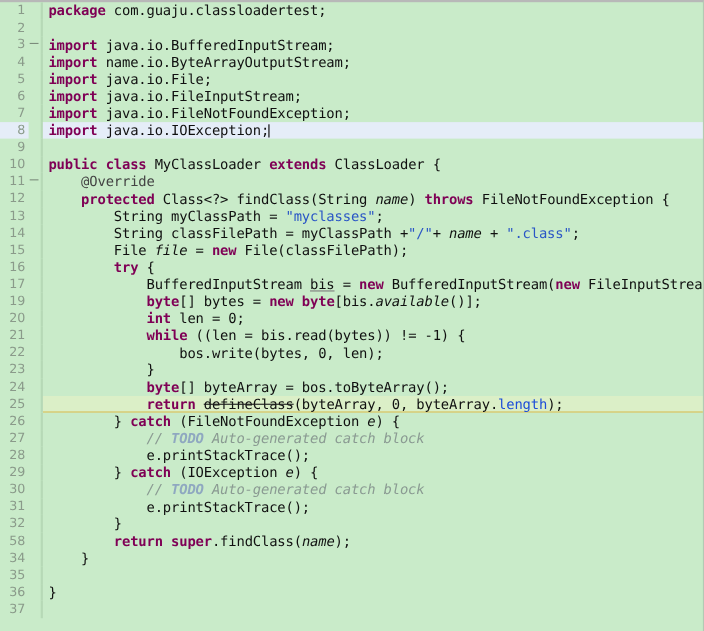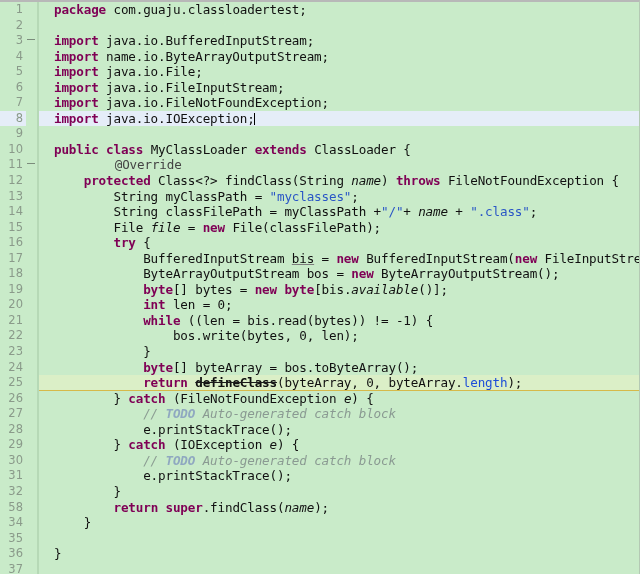--- a/index.html
+++ b/index.html
@@ -59,37 +59,37 @@
     height: 0;
     border-top: 1.5px solid #7c8c7c;
   }
   .sep {
     flex: 0 0 2px;
     width: 2px;
     background: #b6d9b6;
   }
   .code {
     flex: 1 1 auto;
-    padding-left: 15px;
+    padding-left: 5px;
     font-size: 12.6px;
     color: #101010;
     letter-spacing: -0.15px;
   }
 
   
   .kw   { color: #7f0055; font-weight: bold; }
   .str  { color: #2a56c6; }
   .cmt  { color: #8a9a92; font-style: italic; }
   .todo { color: #8fa8c0; font-style: italic; font-weight: bold; }
-  .anno { color: #444444; margin-left: 31px; }
+  .anno { color: #444444; }
   .num  { color: #121212; }
   .fld  { color: #1d4ed8; }
   .ital { font-style: italic; }
   .und  { text-decoration: underline; text-decoration-color: #7d7d7d; }
-  .dep  { text-decoration: line-through; text-decoration-color: #1b1b1b; font-weight: bold; }
+  .dep  { text-decoration: line-through; text-decoration-color: #1b1b1b; }
 
   
   .warnline .code {
     box-shadow: inset 0 -1px 0 0 #d6b94a;
     background: rgba(255, 246, 196, 0.34);
   }
 
   
   .caret {
     display: inline-block;
@@ -115,21 +115,20 @@
       <div class="line current"><div class="gutter gutter-fill">8</div><div class="foldcol"></div><div class="sep"></div><div class="code"><span class="kw">import</span><span> java.io.IOException;</span><span class="caret"></span></div></div>
       <div class="line"><div class="gutter gutter-fill">9</div><div class="foldcol"></div><div class="sep"></div><div class="code"></div></div>
       <div class="line"><div class="gutter gutter-fill">10</div><div class="foldcol"></div><div class="sep"></div><div class="code"><span class="kw">public</span><span> </span><span class="kw">class</span><span> MyClassLoader </span><span class="kw">extends</span><span> ClassLoader {</span></div></div>
       <div class="line"><div class="gutter gutter-fill">11</div><div class="foldcol"><span class="minus"></span></div><div class="sep"></div><div class="code"><span>    </span><span class="anno">@Override</span></div></div>
       <div class="line"><div class="gutter gutter-fill">12</div><div class="foldcol"></div><div class="sep"></div><div class="code"><span>    </span><span class="kw">protected</span><span> Class&lt;?&gt; findClass(String </span><span class="ital">name</span><span>) </span><span class="kw">throws</span><span> FileNotFoundException {</span></div></div>
       <div class="line"><div class="gutter gutter-fill">13</div><div class="foldcol"></div><div class="sep"></div><div class="code"><span>        String myClassPath = </span><span class="str">"myclasses"</span><span>;</span></div></div>
       <div class="line"><div class="gutter gutter-fill">14</div><div class="foldcol"></div><div class="sep"></div><div class="code"><span>        String classFilePath = myClassPath +</span><span class="str">"/"</span><span>+ </span><span class="ital">name</span><span> + </span><span class="str">".class"</span><span>;</span></div></div>
       <div class="line"><div class="gutter gutter-fill">15</div><div class="foldcol"></div><div class="sep"></div><div class="code"><span>        File </span><span class="ital">file</span><span> = </span><span class="kw">new</span><span> File(classFilePath);</span></div></div>
       <div class="line"><div class="gutter gutter-fill">16</div><div class="foldcol"></div><div class="sep"></div><div class="code"><span>        </span><span class="kw">try</span><span> {</span></div></div>
       <div class="line"><div class="gutter gutter-fill">17</div><div class="foldcol"></div><div class="sep"></div><div class="code"><span>            BufferedInputStream </span><span class="und">bis</span><span> = </span><span class="kw">new</span><span> BufferedInputStream(</span><span class="kw">new</span><span> FileInputStream(</span></div></div>
-      <div class="line"><div class="gutter gutter-fill">18</div><div class="foldcol"></div><div class="sep"></div><div class="code"><span>            ByteArrayOutputStream bos = </span><span class="kw">new</span><span> ByteArrayOutputStream();</span></div></div>
       <div class="line"><div class="gutter gutter-fill">19</div><div class="foldcol"></div><div class="sep"></div><div class="code"><span>            </span><span class="kw">byte</span><span>[] bytes = </span><span class="kw">new</span><span> </span><span class="kw">byte</span><span>[bis.</span><span class="ital">available</span><span>()];</span></div></div>
       <div class="line"><div class="gutter gutter-fill">20</div><div class="foldcol"></div><div class="sep"></div><div class="code"><span>            </span><span class="kw">int</span><span> len = </span><span class="num">0</span><span>;</span></div></div>
       <div class="line"><div class="gutter gutter-fill">21</div><div class="foldcol"></div><div class="sep"></div><div class="code"><span>            </span><span class="kw">while</span><span> ((len = bis.read(bytes)) != -</span><span class="num">1</span><span>) {</span></div></div>
       <div class="line"><div class="gutter gutter-fill">22</div><div class="foldcol"></div><div class="sep"></div><div class="code"><span>                bos.write(bytes, </span><span class="num">0</span><span>, len);</span></div></div>
       <div class="line"><div class="gutter gutter-fill">23</div><div class="foldcol"></div><div class="sep"></div><div class="code"><span>            }</span></div></div>
       <div class="line"><div class="gutter gutter-fill">24</div><div class="foldcol"></div><div class="sep"></div><div class="code"><span>            </span><span class="kw">byte</span><span>[] byteArray = bos.toByteArray();</span></div></div>
       <div class="line warnline"><div class="gutter gutter-fill">25</div><div class="foldcol"></div><div class="sep"></div><div class="code"><span>            </span><span class="kw">return</span><span> </span><span class="dep">defineClass</span><span>(byteArray, </span><span class="num">0</span><span>, byteArray.</span><span class="fld">length</span><span>);</span></div></div>
       <div class="line"><div class="gutter gutter-fill">26</div><div class="foldcol"></div><div class="sep"></div><div class="code"><span>        } </span><span class="kw">catch</span><span> (FileNotFoundException </span><span class="ital">e</span><span>) {</span></div></div>
       <div class="line"><div class="gutter gutter-fill">27</div><div class="foldcol"></div><div class="sep"></div><div class="code"><span>            </span><span class="cmt">// </span><span class="todo">TODO</span><span class="cmt"> Auto-generated catch block</span></div></div>
       <div class="line"><div class="gutter gutter-fill">28</div><div class="foldcol"></div><div class="sep"></div><div class="code"><span>            e.printStackTrace();</span></div></div>

